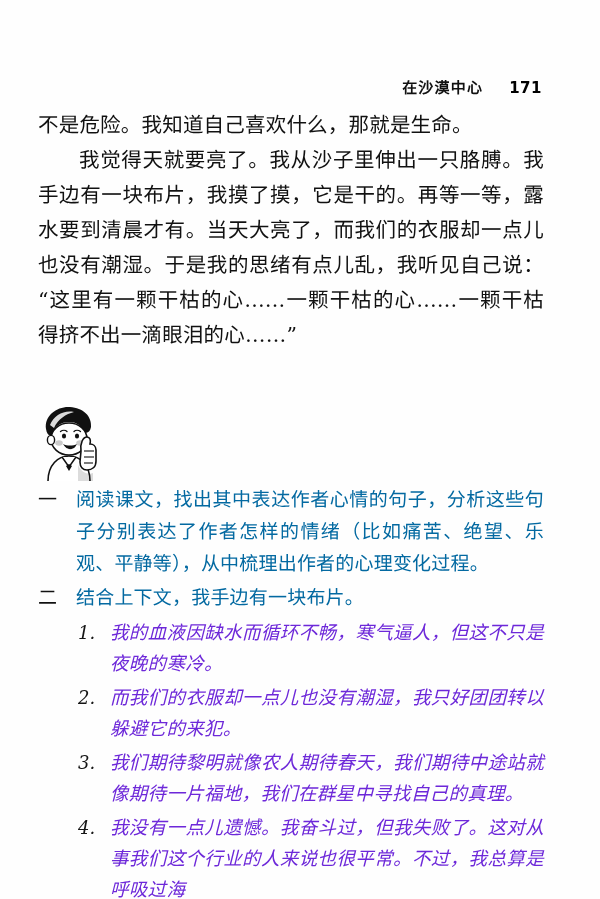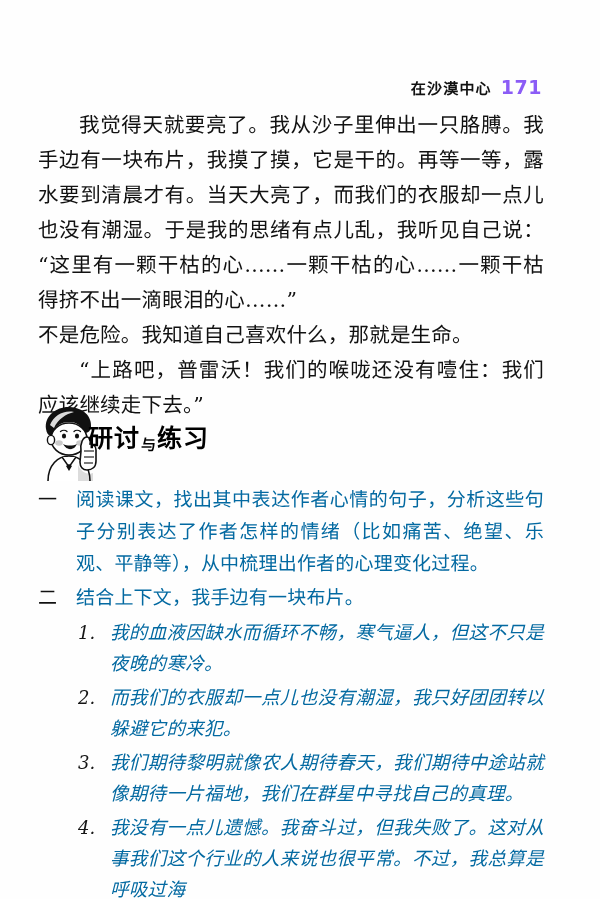--- a/index.html
+++ b/index.html
@@ -38,24 +38,24 @@
   }
   .running-head-title {
     font-family: "DejaVu Serif", "Liberation Serif", serif;
     font-size: 15px;
     letter-spacing: 1.2px;
     color: #111;
     font-weight: 600;
   }
   .running-head-pageno {
     font-family: "DejaVu Sans", "Liberation Sans", sans-serif;
-    font-size: 19px;
+    font-size: 15px;
     font-weight: 700;
-    color: #8b5cf6;
-    margin-left: 9px;
+    color: #000000;
+    margin-left: 26px;
     letter-spacing: 0.5px;
   }
 
   
   .body-block {
     position: absolute;
     left: 38px;
     top: 108px;
     width: 506px;
   }
@@ -160,43 +160,42 @@
     text-align: left;
     padding-left: 2px;
   }
   .sub-text {
     flex: 1 1 auto;
     font-family: "DejaVu Serif", "Liberation Serif", serif;
     font-size: 18.5px;
     line-height: 31px;
     text-align: justify;
     text-justify: inter-ideograph;
-    color: #0369a1;
+    color: #6d28d9;
     letter-spacing: 0.3px;
     font-style: italic;
   }
   .sub-list-wrap {
     margin-left: 38px;
     width: 468px;
   }
 </style>
 </head>
 <body>
 
 <div class="page">
 
   <div class="running-head">
     <span class="running-head-title">在沙漠中心</span>
     <span class="running-head-pageno">171</span>
   </div>
 
   <div class="body-block">
+    <p class="para">不是危险。我知道自己喜欢什么，那就是生命。</p>
     <p class="para indent">我觉得天就要亮了。我从沙子里伸出一只胳膊。我手边有一块布片，我摸了摸，它是干的。再等一等，露水要到清晨才有。当天大亮了，而我们的衣服却一点儿也没有潮湿。于是我的思绪有点儿乱，我听见自己说：“这里有一颗干枯的心……一颗干枯的心……一颗干枯得挤不出一滴眼泪的心……”</p>
-    <p class="para">不是危险。我知道自己喜欢什么，那就是生命。</p>
-    <p class="para indent">“上路吧，普雷沃！我们的喉咙还没有噎住：我们应该继续走下去。”</p>
   </div>
 
   <div class="section-head">
     <span class="mascot">
       <svg width="66" height="78" viewBox="0 0 66 78" xmlns="http://www.w3.org/2000/svg">
 
         <path d="M10 26 C8 12, 22 3, 34 4 C47 5, 56 13, 55 24 C54 30, 50 31, 47 28
                  C45 22, 40 19, 33 19 C25 19, 19 23, 17 30 C15 34, 11 33, 10 26 Z" fill="#111111"></path>
         <path d="M14 22 C18 12, 28 7, 38 9 C30 11, 22 16, 18 25 Z" fill="#ffffff" opacity="0.85"></path>
 
@@ -223,23 +222,20 @@
         <path d="M45 48 C44 40, 47 34, 51 34 C54 34, 55 37, 54 41
                  C57 41, 60 43, 60 47 L60 58 C60 64, 56 67, 51 67
                  C47 67, 44 64, 44 59 Z" fill="#ffffff" stroke="#111111" stroke-width="1.6"></path>
         <path d="M48 48 L58 48" stroke="#111111" stroke-width="1.1"></path>
         <path d="M48 54 L58 54" stroke="#111111" stroke-width="1.1"></path>
         <path d="M48 60 L57 60" stroke="#111111" stroke-width="1.1"></path>
 
         <path d="M42 62 C46 70, 52 72, 57 70 L57 78 L42 78 Z" fill="#111111" opacity="0.15"></path>
       </svg>
     </span>
-    <span class="section-title">
-      <span class="big">研讨</span><span class="small">与</span><span class="big">练习</span>
-    </span>
   </div>
 
   <div class="exercises">
 
     <div class="ex-item">
       <span class="ex-marker">一</span>
       <span class="ex-text">阅读课文，找出其中表达作者心情的句子，分析这些句子分别表达了作者怎样的情绪（比如痛苦、绝望、乐观、平静等），从中梳理出作者的心理变化过程。</span>
     </div>
 
     <div class="ex-item">

